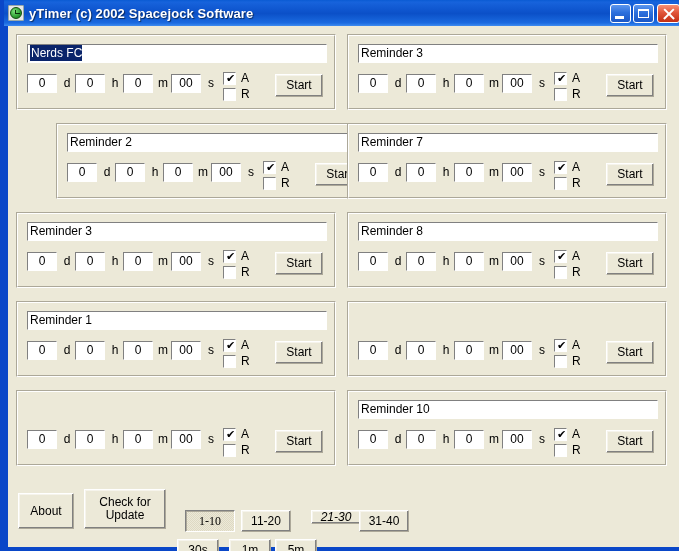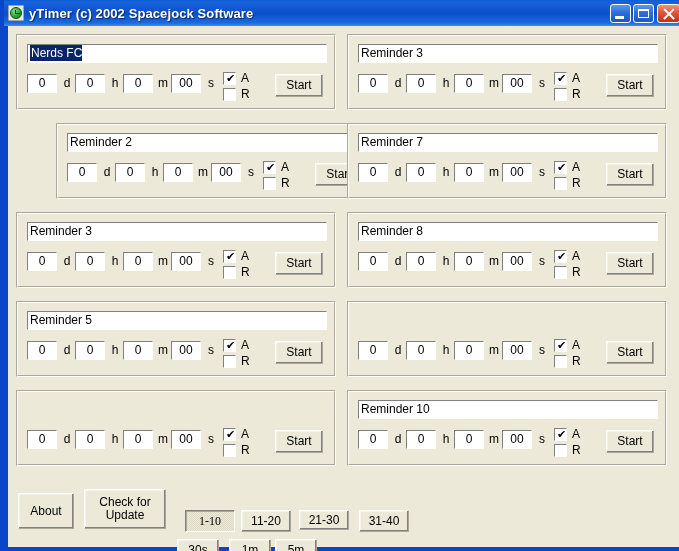--- a/index.html
+++ b/index.html
@@ -410,21 +410,21 @@
                   <div class="cbx"></div>
                   <span class="cbx-label">R</span>
                 </div>
               </div>
             </div>
             <div class="btn start-btn" style="left: 257px;">Start</div>
           </div>
         </div>
         <div class="reminder" style="left: 8px; top: 275px;">
           <div class="inner">
-            <div class="name-input"><span>Reminder 5</span></div>
+            <div class="name-input"><span>Reminder 1</span></div>
             <div class="row2">
               <div class="num-input" style="left: 0px;">0</div>
               <div class="unit" style="left: 34px;">d</div>
               <div class="num-input" style="left: 48px;">0</div>
               <div class="unit" style="left: 82px;">h</div>
               <div class="num-input" style="left: 96px;">0</div>
               <div class="unit" style="left: 130px;">m</div>
               <div class="num-input" style="left: 144px;">00</div>
               <div class="unit" style="left: 178px;">s</div>
               <div class="cbx-wrap" style="left: 196px;">
@@ -614,21 +614,21 @@
     <div id="bottombar">
 
       <div class="btn bb" style="left:10px; top:15px; width:56px; height:36px;">About</div>
 
       <div class="btn bb" style="left:76px; top:11px; width:82px; height:40px;">Check for
 Update</div>
 
       <div id="page-tabs">
           <div class="btn bb pressed" style="left: 177px; top: 32px; width: 50px; height: 22px;">1-10</div>
           <div class="btn bb" style="left: 233px; top: 32px; width: 50px; height: 22px; text-align: center;">11-20</div>
-          <div class="btn bb" style="left: 291px; top: 32px; width: 50px; height: 20px;">21-30</div>
+          <div class="btn bb" style="left: 303px; top: 32px; width: 50px; height: 14px; font-style: italic;">21-30</div>
           <div class="btn bb" style="left: 351px; top: 32px; width: 50px; height: 22px;">31-40</div>
         </div>
 
       <div id="presets">
           <div class="btn bb" style="left: 169px; top: 61px; width: 42px; height: 23px;">30s</div>
           <div class="btn bb" style="left: 221px; top: 61px; width: 42px; height: 23px;">1m</div>
           <div class="btn bb" style="left: 267px; top: 61px; width: 42px; height: 23px;">5m</div>
         </div>
 
     </div>

